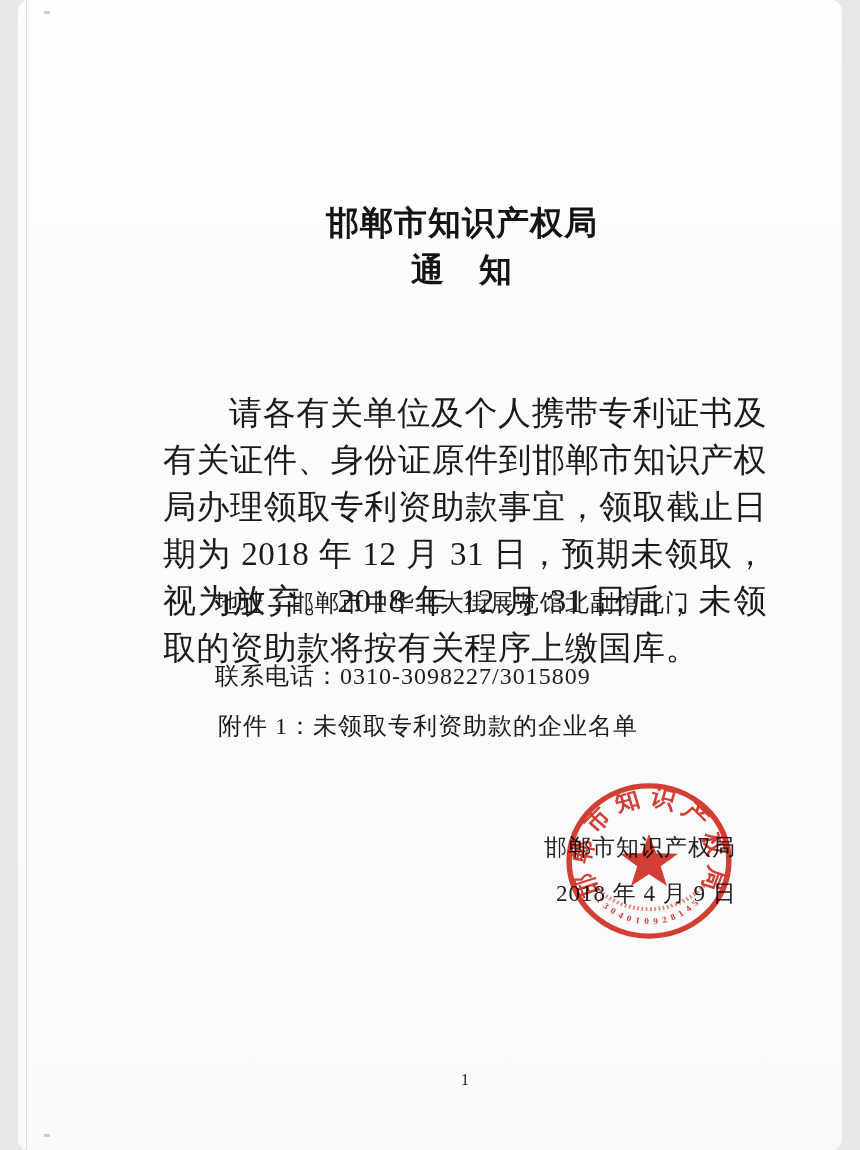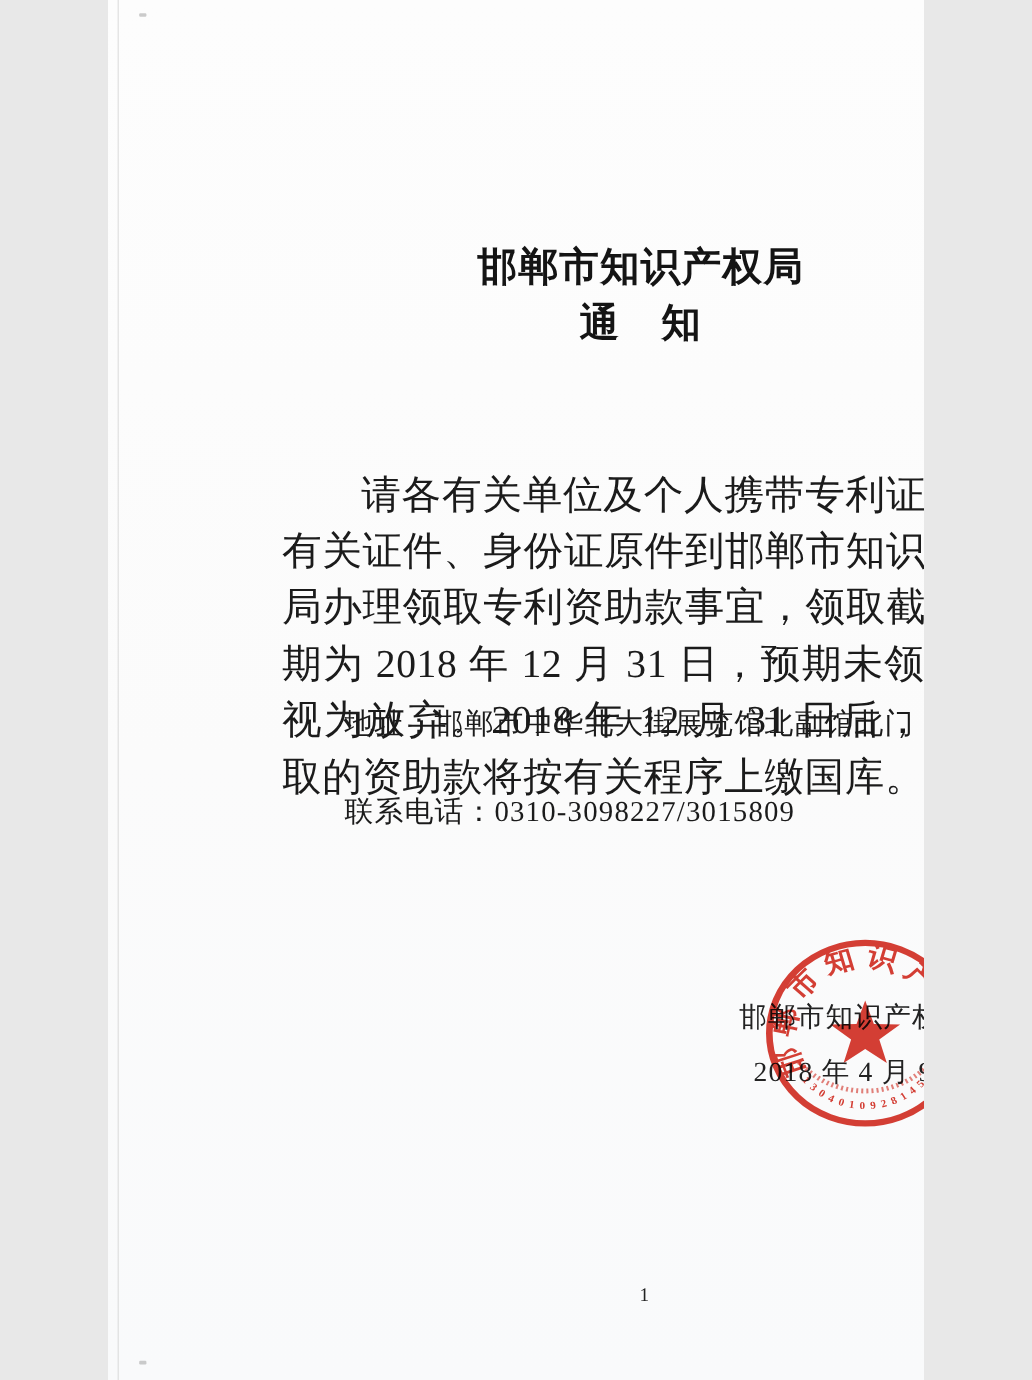--- a/index.html
+++ b/index.html
@@ -1,23 +1,24 @@
 <!DOCTYPE html>
 <html><head>
 <meta charset="utf-8">
 <style>
   html,body{margin:0;padding:0;background:#e8e8e8;}
   .page{
     position:relative;
-    width:680px;height:1150px;
+    width:824px;height:1150px;
     margin:0 auto;
     background:linear-gradient(180deg,#fdfdfd 0%,#fbfbfb 55%,#f9fafb 100%);
     overflow:hidden;
     font-family:"Liberation Serif","DejaVu Serif",serif;
     color:#1c1c1c;
+    border-radius:11px;
   }
   .scan-edge{
     position:absolute;left:8px;top:0;width:1px;height:100%;
     background:#cfcfcf;opacity:.65;
   }
   .speck{position:absolute;background:#9a9a9a;opacity:.5;border-radius:1px;}
   .speck.tl{left:26px;top:11px;width:6px;height:3px;}
   .speck.tr{left:834px;top:12px;width:5px;height:3px;}
   .speck.bl{left:26px;top:1134px;width:6px;height:3px;}
   .speck.br{left:833px;top:1134px;width:5px;height:3px;}
@@ -81,20 +82,21 @@
   <div class="title-block">
     <div class="title-line">邯郸市知识产权局</div>
     <div class="title-line">通　知</div>
   </div>
 
   <div class="body-par">请各有关单位及个人携带专利证书及有关证件、身份证原件到邯郸市知识产权局办理领取专利资助款事宜，领取截止日期为 2018 年 12 月 31 日，预期未领取，视为放弃。2018 年 12 月 31 日后，未领取的资助款将按有关程序上缴国库。</div>
 
   <div class="info-line addr">地址：邯郸市中华北大街展览馆北副馆北门</div>
   <div class="info-line phone">联系电话：0310-3098227/3015809</div>
 
+  <div class="info-line att1">附件 1：未领取专利资助款的企业名单</div>
 
   <div class="sign-line">邯郸市知识产权局</div>
   <div class="date-line">2018 年 4 月 9 日</div>
 
   <svg class="seal" viewBox="0 0 200 200" preserveAspectRatio="none">
     <g fill="none" stroke="#d42a1f">
       <circle cx="100" cy="100" r="94" stroke-width="6.5"></circle>
       <path d="M 35 130 A 85 85 0 0 0 165 130" stroke-width="5" stroke-dasharray="2 3" opacity="0.65"></path>
     </g>
     <polygon fill="#d42a1f" points="100,66 108.5,90.3 134.2,90.9 113.8,106.5 121.2,131.1 100,116.5 78.8,131.1 86.2,106.5 65.8,90.9 91.5,90.3"></polygon>

